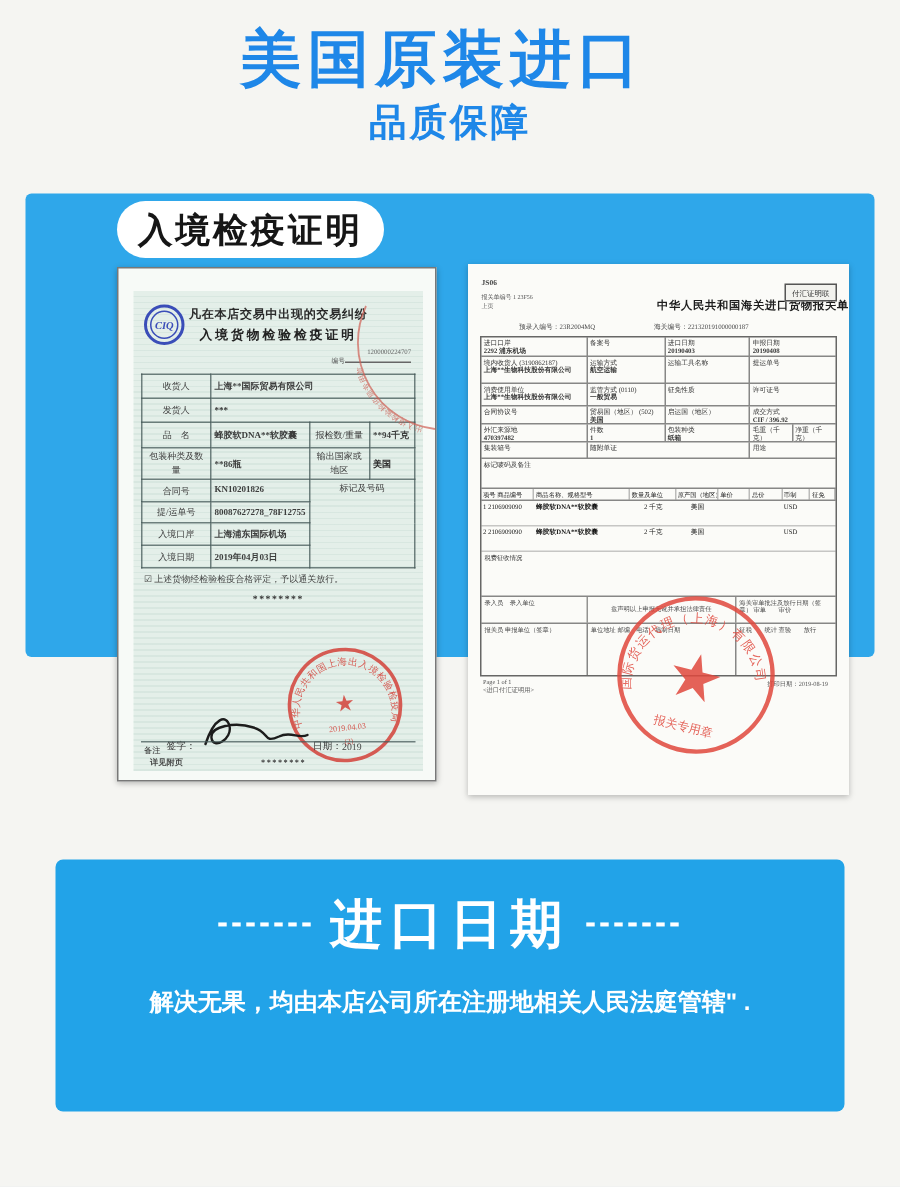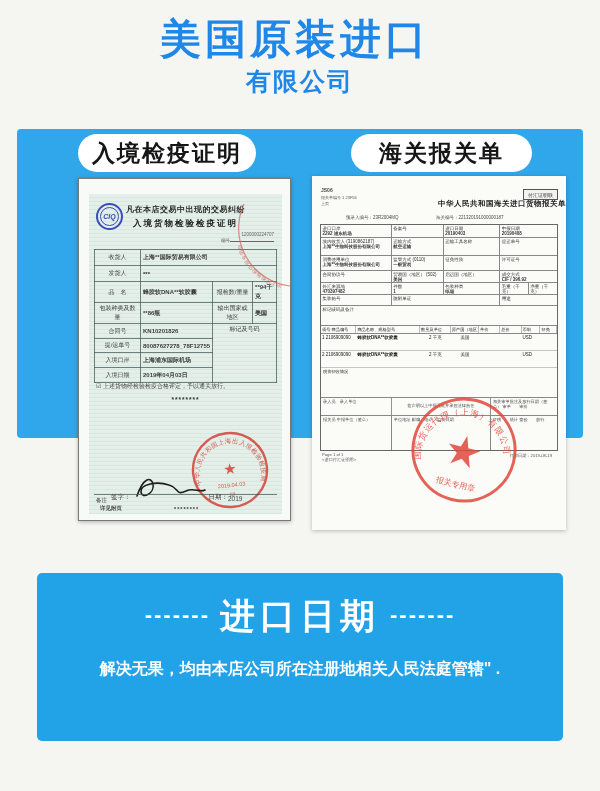--- a/index.html
+++ b/index.html
@@ -8,21 +8,21 @@
   .page { position:relative; width:600px; height:791px; margin:0 auto; background:#f5f5f2; overflow:hidden; }
 
   
   .hdr-title { position:absolute; top:12px; left:0; width:590px; text-align:center;
     font-size:41px; font-weight:bold; letter-spacing:4px; color:var(--accent,#1E87E8); }
   .hdr-sub { position:absolute; top:65px; left:0; width:600px; text-align:center;
     font-size:25px; font-weight:bold; letter-spacing:2px; color:var(--accent,#1E87E8); }
 
   
   .panel { position:absolute; left:17px; top:129px; width:566px; height:309px;
-    background:var(--panel,#2FA7EA); border-radius:4px; }
+    background:var(--panel,#2FA7EA); border-radius:4px;font-family:Liberation Serif, serif; }
   .pill { position:absolute; height:38px; background:#fff; border-radius:19px;
     display:flex; align-items:center; justify-content:center;
     font-size:23px; font-weight:bold; letter-spacing:2px; color:#161616; }
   .pill-left  { left:61px;  top:5px; width:178px; }
   .pill-right { left:334px; top:5px; width:181px; }
 
   
   .doc { position:absolute; overflow:hidden; }
   .blur { filter:blur(.35px); opacity:.9; }
 
@@ -103,25 +103,24 @@
   .disp-dash { font-size:22px; font-weight:bold; letter-spacing:2px; position:relative; top:-2px; }
   .disp-title { font-size:35px; font-weight:bold; letter-spacing:5px; }
   .disp-body { margin-top:13px; text-align:center; font-size:16px; font-weight:bold; line-height:32px; }
 </style>
 </head>
 <body>
 
 <div class="page">
 
   <div class="hdr-title">美国原装进口</div>
-  <div class="hdr-sub">有限公司</div>
+  <div class="hdr-sub">品质保障</div>
 
   <div class="panel">
     <div class="pill pill-left">入境检疫证明</div>
-    <div class="pill pill-right">海关报关单</div>
 
     <div class="doc doc-left">
       <div class="cert-inner">
         <div class="ciq">
           <span class="ciq-in">CIQ</span>
         </div>
         <div class="cert-h1">凡在本店交易中出现的交易纠纷</div>
         <div class="cert-h2">入境货物检验检疫证明</div>
         <div class="cert-serial">
           <div class="blur">1200000224707</div>

